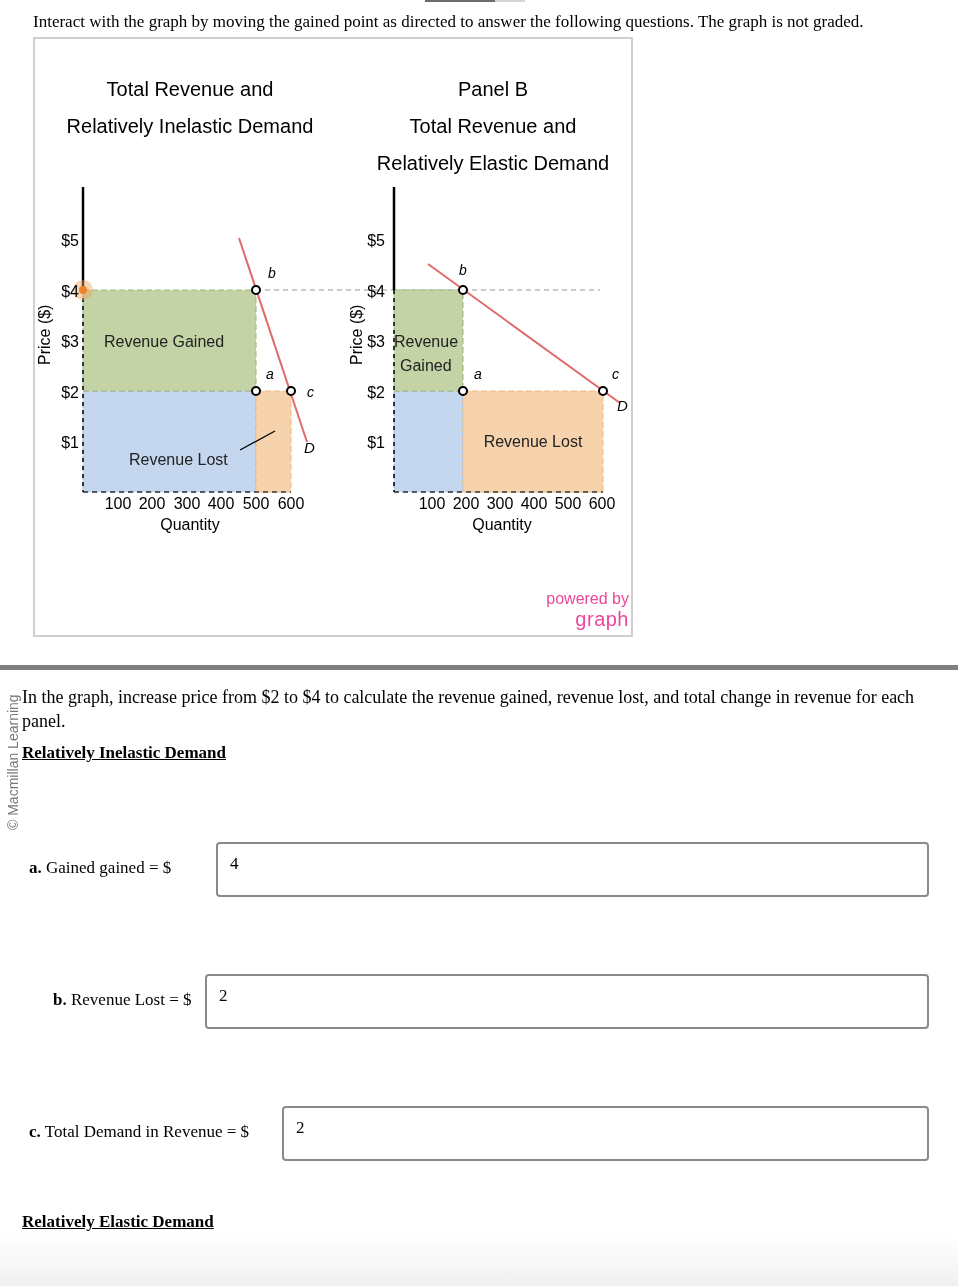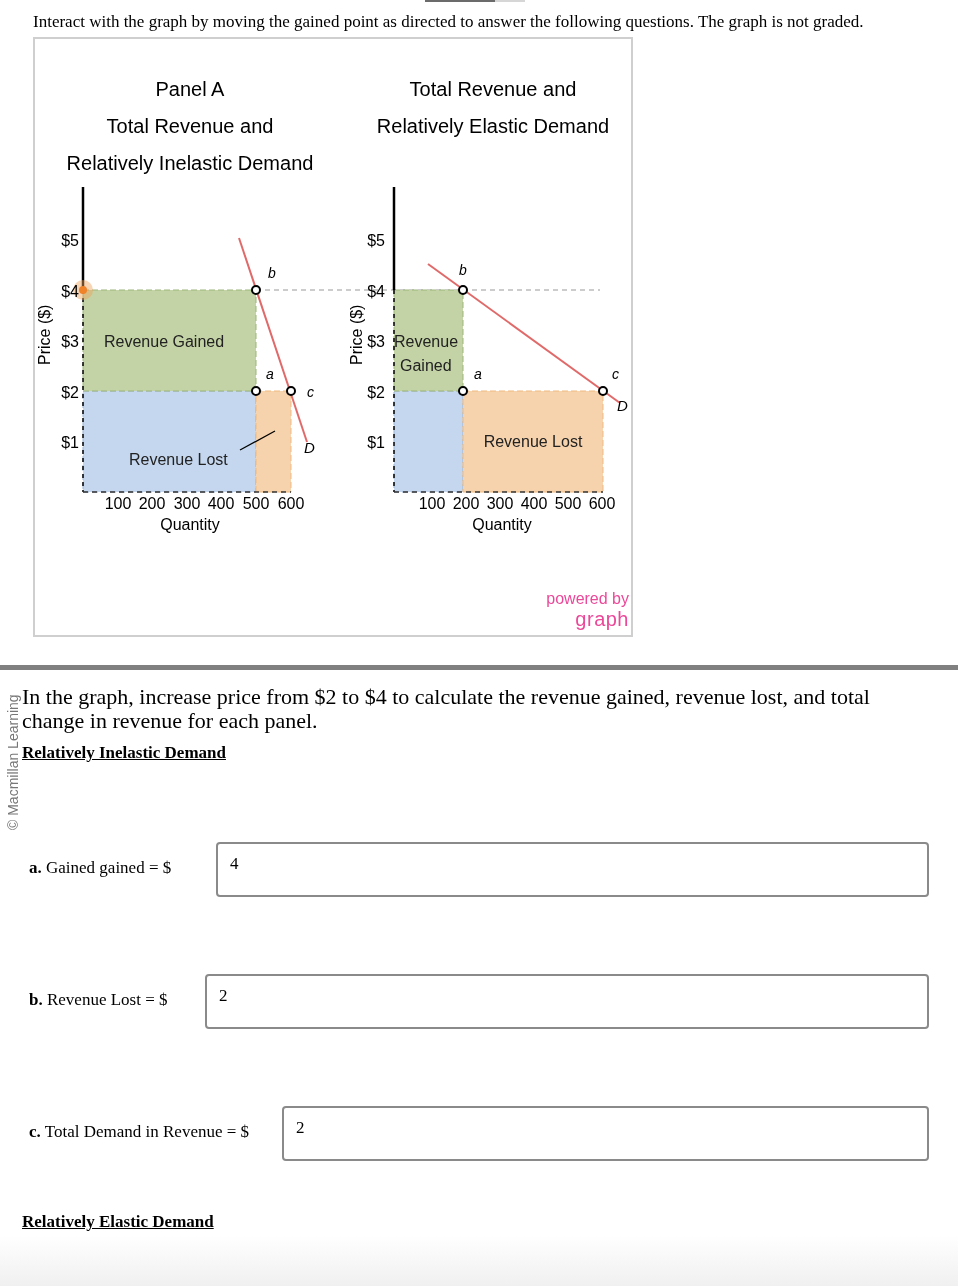--- a/index.html
+++ b/index.html
@@ -10,44 +10,44 @@
   .instruction { position:absolute; left:33px; top:12px; font-size:17px; white-space:nowrap; }
   .graph-box { position:absolute; left:33px; top:37px; width:596px; height:596px; border:2px solid #cfcfcf; background:#fff; }
   .panel-title { position:absolute; font-family:"Liberation Sans", sans-serif; font-size:20px; text-align:center; width:300px; line-height:37px; }
   svg text { font-family:"Liberation Sans", sans-serif; }
   .desmos { position:absolute; right:2px; bottom:6px; text-align:right; color:#ec4899; font-family:"Liberation Sans", sans-serif; line-height:20px; }
   .desmos .p1 { font-size:16px; }
   .desmos .p2 { font-size:20px; letter-spacing:0.5px; }
   .separator { position:absolute; left:0; top:665px; width:958px; height:5px; background:#808080; }
   .watermark { position:absolute; left:5px; top:830px; transform-origin:left top; transform:rotate(-90deg);
                font-family:"Liberation Sans", sans-serif; font-size:14px; color:#777; white-space:nowrap; }
-  .question { position:absolute; left:22px; top:685px; width:910px; font-size:22px; line-height:24px; }
+  .question { position:absolute; left:22px; top:685px; width:910px; font-size:18px; line-height:24px; }
   .section-heading { position:absolute; left:22px; font-size:17px; font-weight:bold; text-decoration:underline; }
   .q-label { position:absolute; left:29px; font-size:17px; }
   .q-label b { font-weight:bold; }
   .answer-input { position:absolute; height:52px; border:2px solid #8a8a8a; border-radius:4px; background:#fff;
                   font-family:"Liberation Serif", serif; font-size:17px; padding:10px 12px; box-sizing:border-box; }
   .answer-input span { display:block; }
   .fade { position:absolute; left:0; top:1235px; width:958px; height:51px; background:linear-gradient(#ffffff, #f0f0f0); }
 </style>
 </head>
 <body>
 
 <div class="topbar"></div>
 <div class="topbar2"></div>
 
 <div class="instruction">Interact with the graph by moving the gained point as directed to answer the following questions. The graph is not graded.</div>
 
 <div class="graph-box">
   <div class="panel-title" style="left:5px; top:32px;">
-    <div>Panel A</div>
     <div>Total Revenue and</div>
     <div>Relatively Inelastic Demand</div>
   </div>
   <div class="panel-title" style="left:308px; top:32px;">
+    <div>Panel B</div>
     <div>Total Revenue and</div>
     <div>Relatively Elastic Demand</div>
   </div>
 
   <svg width="596" height="596" style="position:absolute; left:0; top:0;">
     <g transform="translate(-35,-39)">
 
       <g>
         <rect x="83" y="391" width="173" height="101" fill="#c5d7ee" stroke="#9bb3d1" stroke-dasharray="6,3"></rect>
         <rect x="83" y="290" width="173" height="101" fill="#c3d3a5" stroke="#9db57a" stroke-dasharray="6,3"></rect>
@@ -142,21 +142,21 @@
 <div class="section-heading" style="top:743px;">Relatively Inelastic Demand</div>
 
 <div class="q-label" style="top:858px;">
   <b>a.</b>
   <span>Gained gained = $</span>
 </div>
 <div class="answer-input" style="left:216px; top:842px; width:713px; height:55px;">
   <span>4</span>
 </div>
 
-<div class="q-label" style="top:990px;">
+<div class="q-label" style="top:990px;margin-left:24px;">
   <b>b.</b>
   <span>Revenue Lost =  $</span>
 </div>
 <div class="answer-input" style="left:205px; top:974px; width:724px; height:55px;">
   <span>2</span>
 </div>
 
 <div class="q-label" style="top:1122px;">
   <b>c.</b>
   <span>Total Demand in Revenue = $</span>

